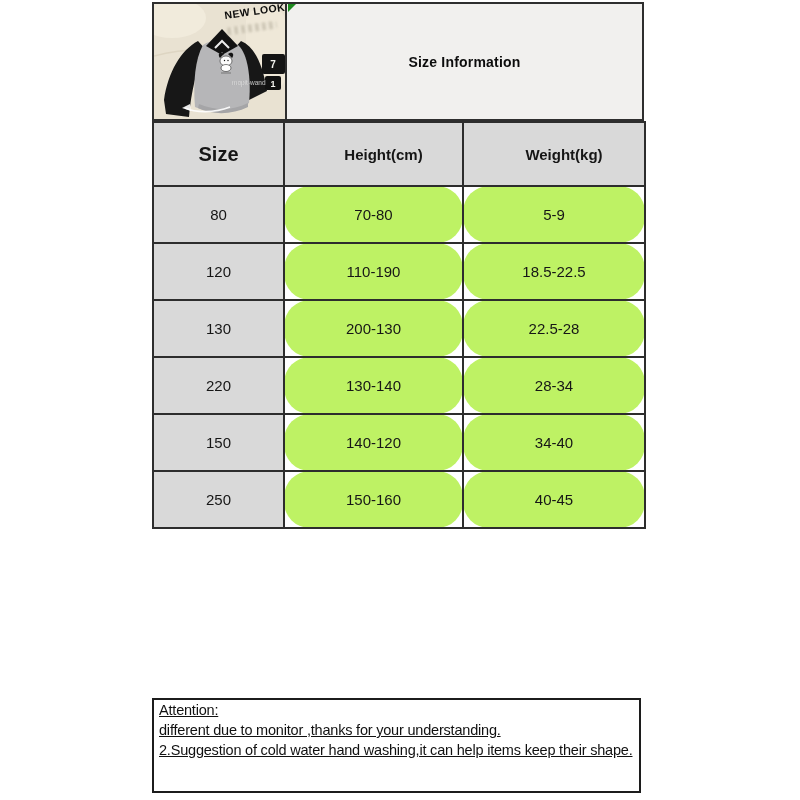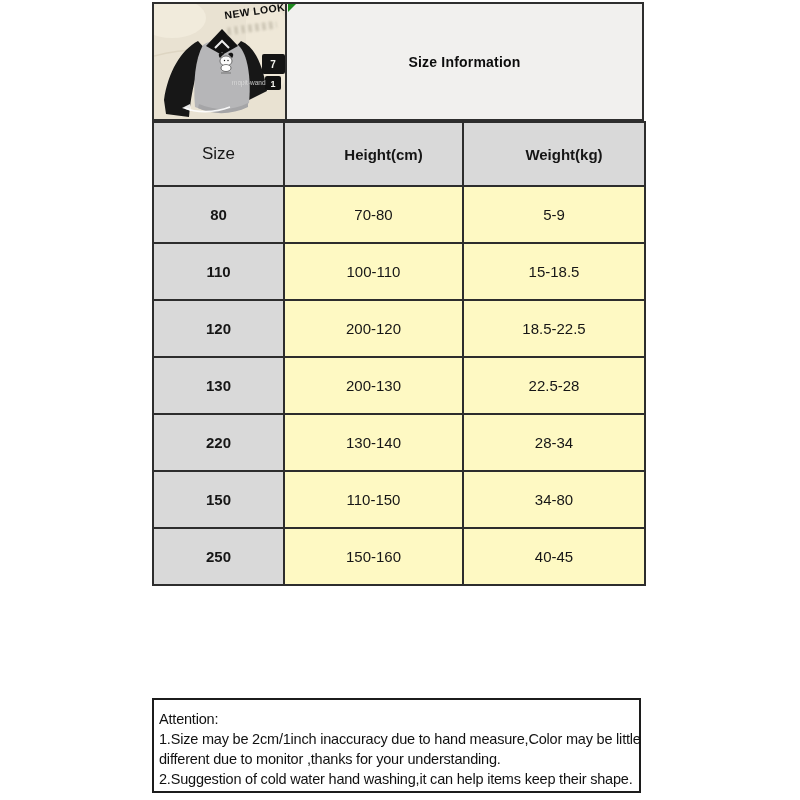--- a/index.html
+++ b/index.html
@@ -31,31 +31,31 @@
   .size-table td, .size-table th {
     border:2px solid #2d2d2d; text-align:center; vertical-align:middle;
     color:#161616; padding:0;
   }
   .size-table col.c1 { width:131px; }
   .size-table col.c2 { width:179px; }
   .size-table col.c3 { width:182px; }
   .size-table tr.head  { height:64px; }
   .size-table tr.datarow { height:57px; }
   .cell-gray  { background:#d9d9d9; }
-  .cell-light { background:#fef9c3; }
-  th.size-h   { font-size:17px; font-weight:normal; }
+  .cell-light { background:#bef264;border-radius:26px; }
+  th.size-h   { font-size:20px; font-weight:bold; }
   th.col-h    { font-size:15px; font-weight:bold;padding-left:20px; }
-  td.size-c   { font-size:15px; font-weight:bold; }
+  td.size-c   { font-size:15px; font-weight:normal; }
   td.val-c    { font-size:15px; font-weight:normal; }
 
   
   .attention {
     position:absolute; left:152px; top:698px; width:489px; height:95px;
     border:2px solid #1c1c1c; background:#ffffff;
-    padding:9px 5px; color:#111;
+    padding:0 5px; color:#111;text-decoration:underline;
   }
   .attention .line { font-size:14.5px; line-height:20px; letter-spacing:-0.2px; white-space:nowrap; }
 
   
   .blur-strip {
     position:absolute; left:73px; top:20px; width:50px; height:8px;
     background:repeating-linear-gradient(90deg,#c9c2b1 0 4px,#efe9da 4px 7px);
     transform:rotate(-8deg); filter:blur(1px); opacity:.8; border-radius:2px;
   }
 </style>
@@ -129,52 +129,46 @@
       <th class="cell-gray size-h">Size</th>
       <th class="cell-gray col-h">Height(cm)</th>
       <th class="cell-gray col-h">Weight(kg)</th>
     </tr>
     <tr class="datarow">
       <td class="cell-gray size-c">80</td>
       <td class="cell-light val-c">70-80</td>
       <td class="cell-light val-c">5-9</td>
     </tr>
     <tr class="datarow">
-      <td class="cell-gray size-c">110</td>
-      <td class="cell-light val-c">100-110</td>
-      <td class="cell-light val-c">15-18.5</td>
-    </tr>
-    <tr class="datarow">
       <td class="cell-gray size-c">120</td>
-      <td class="cell-light val-c">200-120</td>
+      <td class="cell-light val-c">110-190</td>
       <td class="cell-light val-c">18.5-22.5</td>
     </tr>
     <tr class="datarow">
       <td class="cell-gray size-c">130</td>
       <td class="cell-light val-c">200-130</td>
       <td class="cell-light val-c">22.5-28</td>
     </tr>
     <tr class="datarow">
       <td class="cell-gray size-c">220</td>
       <td class="cell-light val-c">130-140</td>
       <td class="cell-light val-c">28-34</td>
     </tr>
     <tr class="datarow">
       <td class="cell-gray size-c">150</td>
-      <td class="cell-light val-c">110-150</td>
-      <td class="cell-light val-c">34-80</td>
+      <td class="cell-light val-c">140-120</td>
+      <td class="cell-light val-c">34-40</td>
     </tr>
     <tr class="datarow">
       <td class="cell-gray size-c">250</td>
       <td class="cell-light val-c">150-160</td>
       <td class="cell-light val-c">40-45</td>
     </tr>
   </tbody>
     </table>
 
   <div class="attention">
     <div class="line">Attention:</div>
-    <div class="line">1.Size may be 2cm/1inch inaccuracy due to hand measure,Color may be little</div>
     <div class="line">different due to monitor ,thanks for your understanding.</div>
     <div class="line">2.Suggestion of cold water hand washing,it can help items keep their shape.</div>
   </div>
 
 </div>
 
 </body></html>

